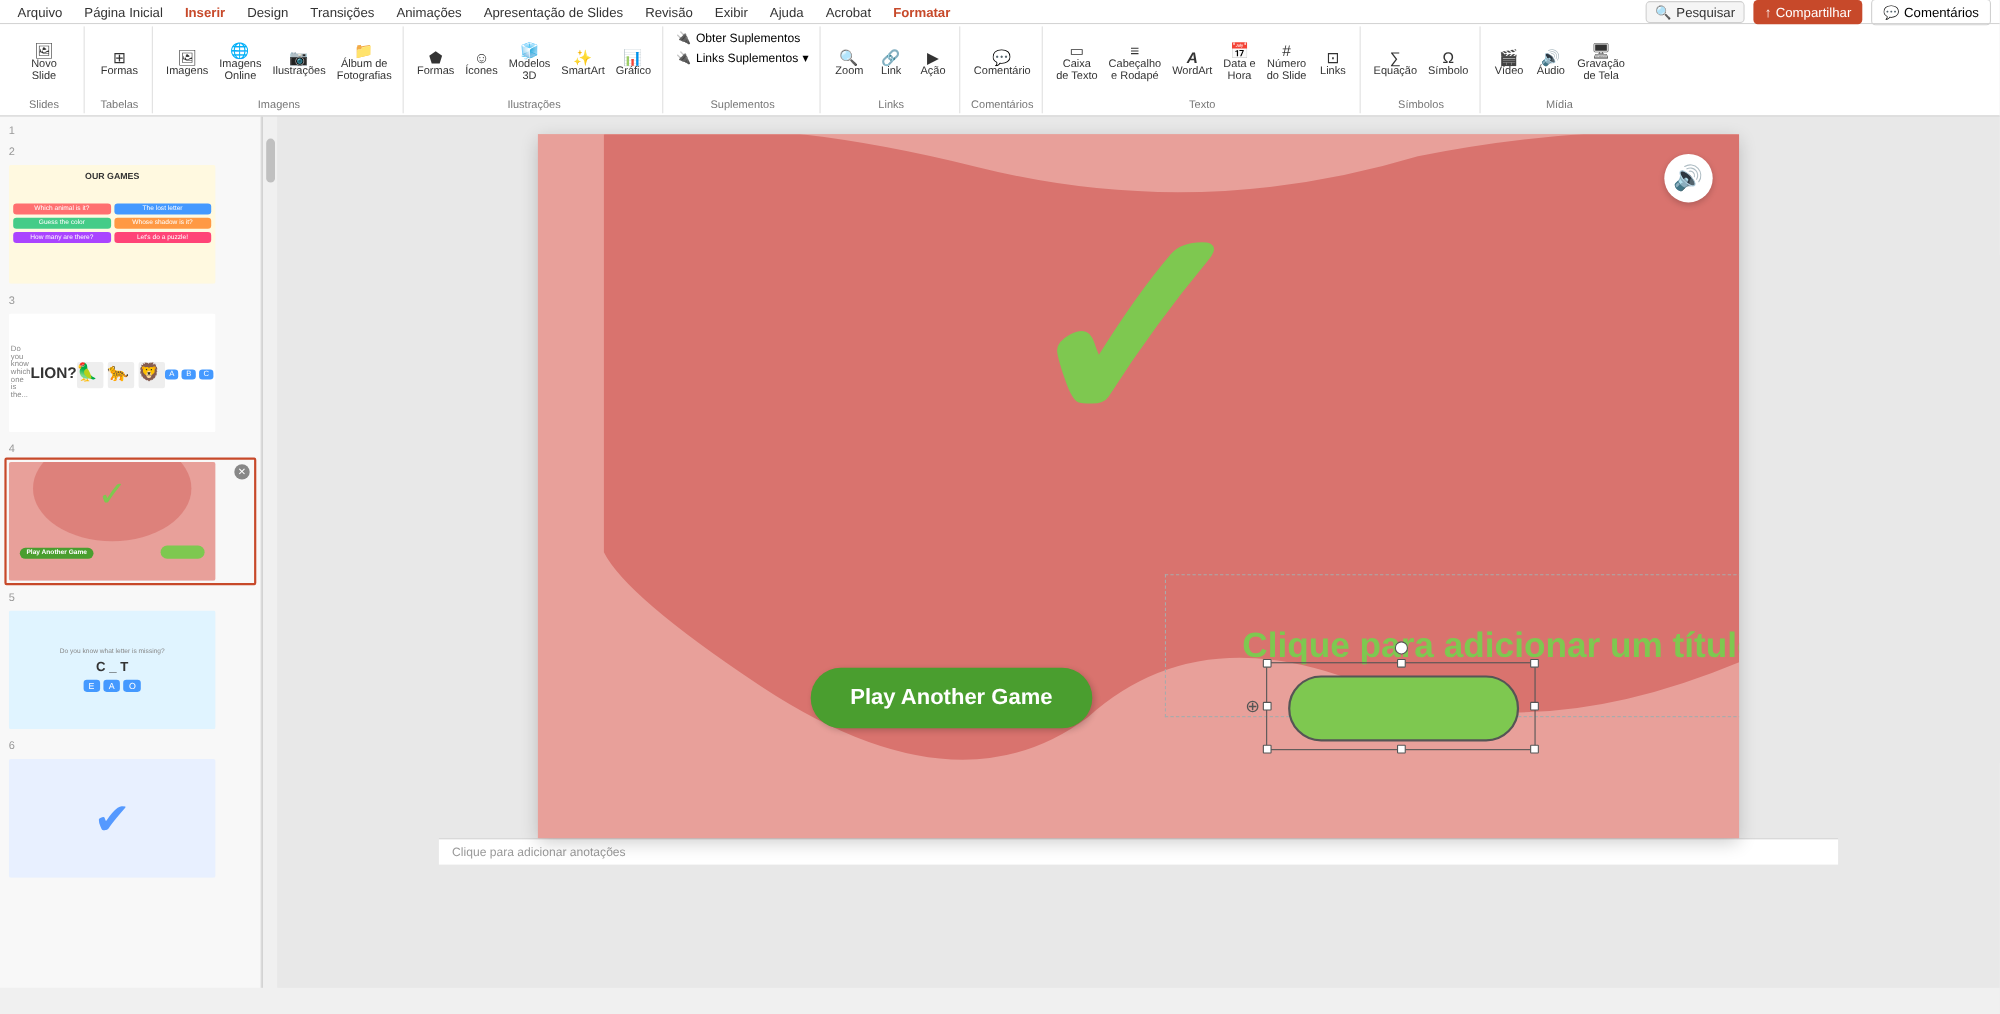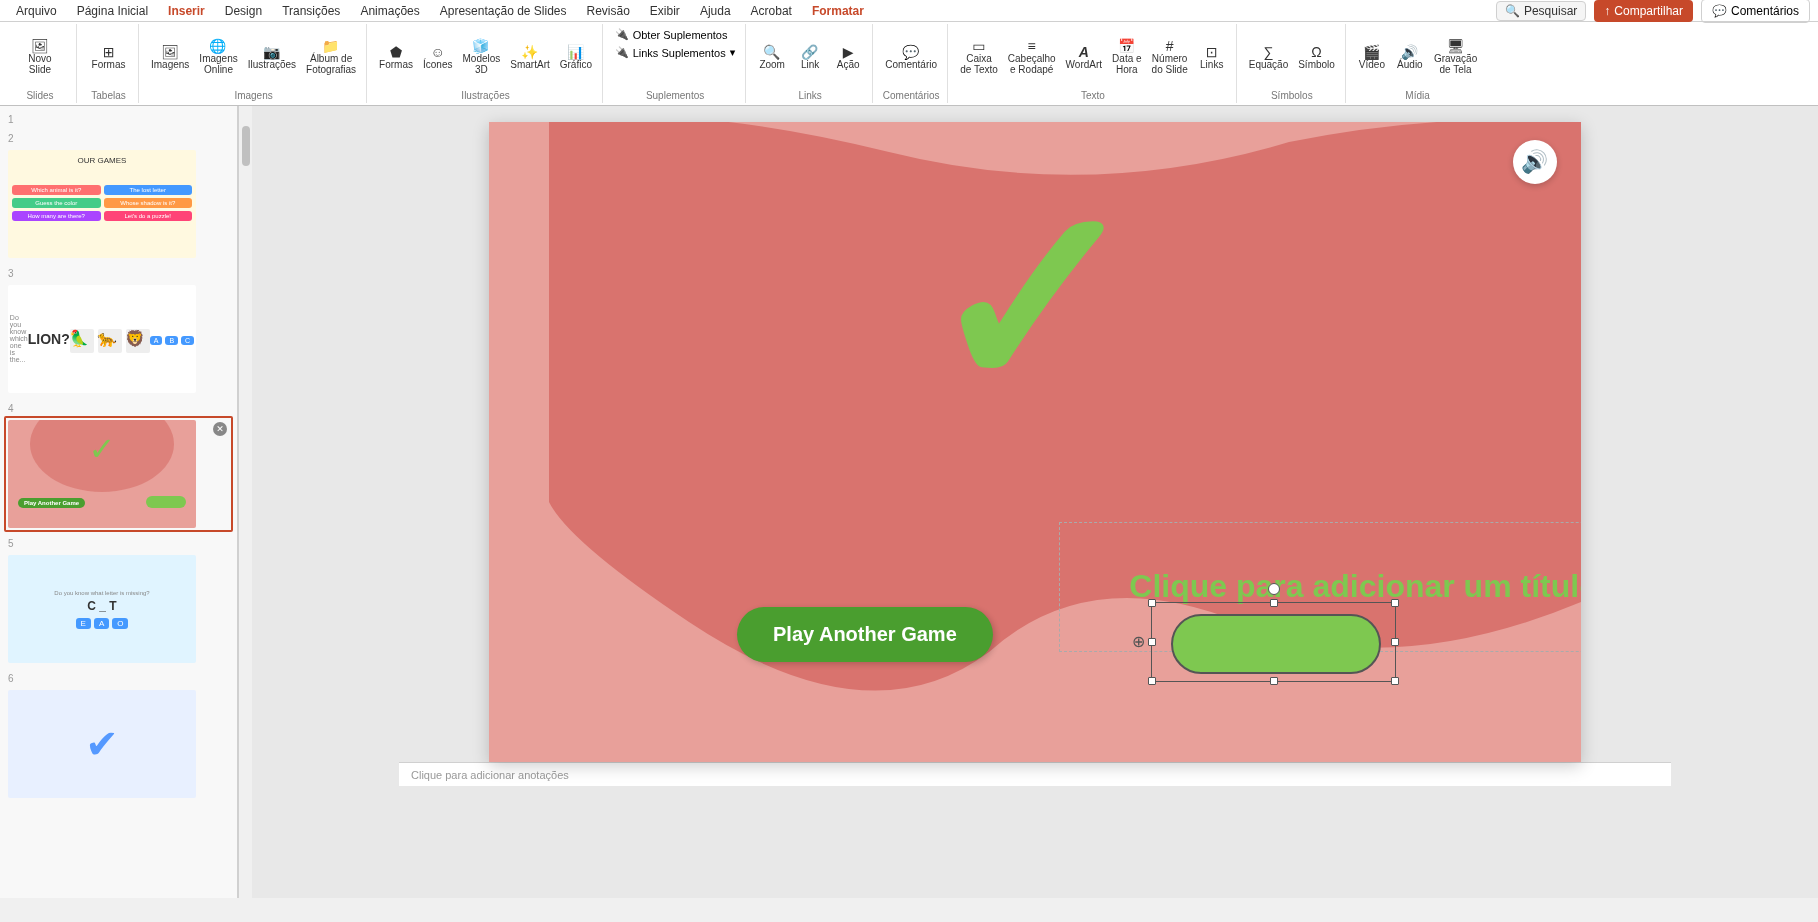--- a/index.html
+++ b/index.html
@@ -573,21 +573,21 @@
 
       <div>
         <div class="slide-number">1</div>
       </div>
 
       <div>
         <div class="slide-number">2</div>
         <div class="slide-thumb">
           <div class="slide-thumb-inner">
             <div style="width:100%;height:100%;background:#fff9e0;display:flex;flex-direction:column;align-items:center;justify-content:flex-start;padding:6px 4px;">
-              <div style="font-size:8px;font-weight:normal;color:#333;margin-bottom:20px;">OUR GAMES</div>
+              <div style="font-size:8px;font-weight:bold;color:#333;margin-bottom:20px;">OUR GAMES</div>
               <div style="display:grid;grid-template-columns:1fr 1fr;gap:3px;width:100%;">
                 <div style="background:#ff7070;border-radius:3px;padding:2px 3px;font-size:6px;color:#fff;text-align:center;">Which animal is it?</div>
                 <div style="background:#4499ff;border-radius:3px;padding:2px 3px;font-size:6px;color:#fff;text-align:center;">The lost letter</div>
                 <div style="background:#44cc88;border-radius:3px;padding:2px 3px;font-size:6px;color:#fff;text-align:center;">Guess the color</div>
                 <div style="background:#ff9944;border-radius:3px;padding:2px 3px;font-size:6px;color:#fff;text-align:center;">Whose shadow is it?</div>
                 <div style="background:#aa44ff;border-radius:3px;padding:2px 3px;font-size:6px;color:#fff;text-align:center;">How many are there?</div>
                 <div style="background:#ff4477;border-radius:3px;padding:2px 3px;font-size:6px;color:#fff;text-align:center;">Let's do a puzzle!</div>
               </div>
             </div>
           </div>

